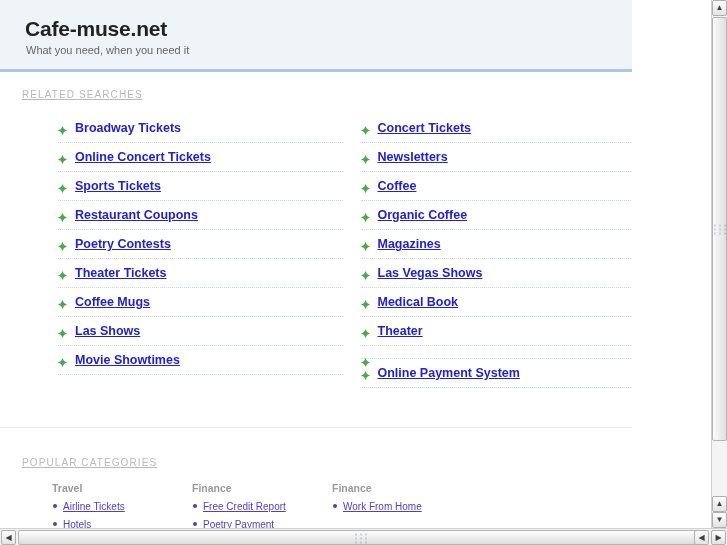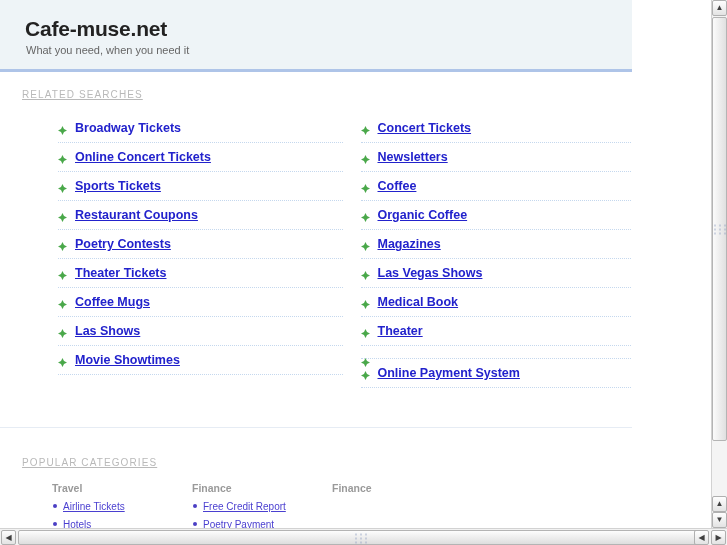--- a/index.html
+++ b/index.html
@@ -397,20 +397,21 @@
                 <div class="cat-item"><span class="bullet-dot"></span><a class="cat-link">Airline Tickets</a></div>
                 <div class="cat-item"><span class="bullet-dot"></span><a class="cat-link">Hotels</a></div>
               </div>
               <div class="cat-block">
                 <div class="cat-title">Finance</div>
                 <div class="cat-item"><span class="bullet-dot"></span><a class="cat-link">Free Credit Report</a></div>
                 <div class="cat-item"><span class="bullet-dot"></span><a class="cat-link">Poetry Payment</a></div>
               </div>
               <div class="cat-block">
                 <div class="cat-title">Finance</div>
+                <div class="cat-item"><span class="bullet-dot"></span><a class="cat-link">Work From Home</a></div>
               </div>
             </div>
         </div>
       </div>
 
       <div class="side-col">
         <div class="section-label">RELATED SEARCHES</div>
         <div class="side-list" id="sideList">
             <div class="side-item"><span class="side-bullet"></span><a class="side-link">Broadway Tickets</a></div>
             <div class="side-item"><span class="side-bullet"></span><a class="side-link">Concert Tickets</a></div>

